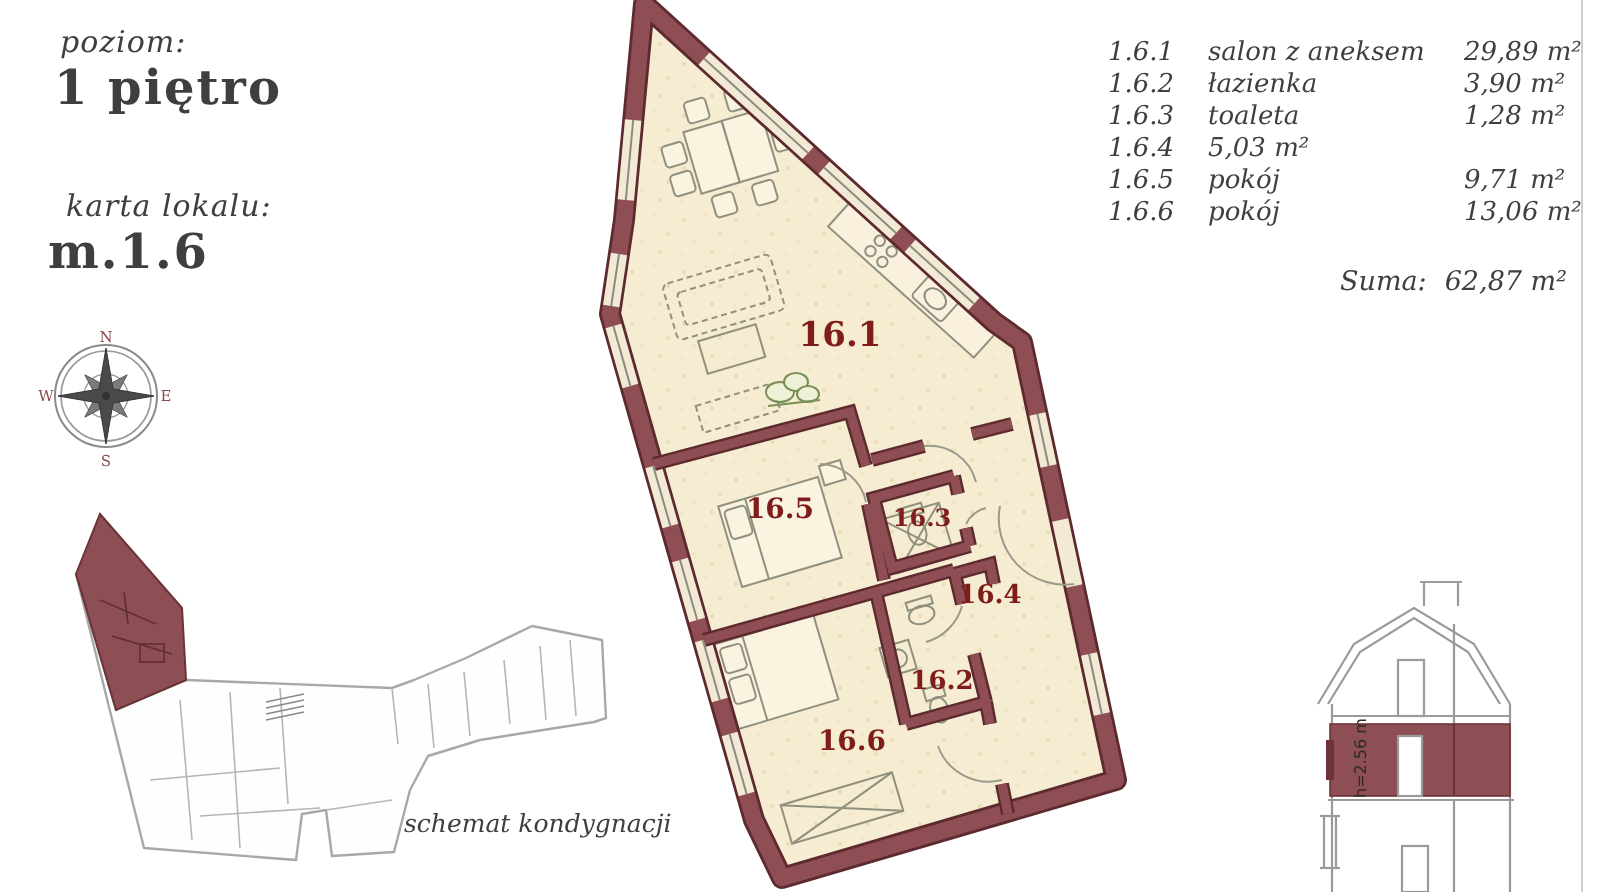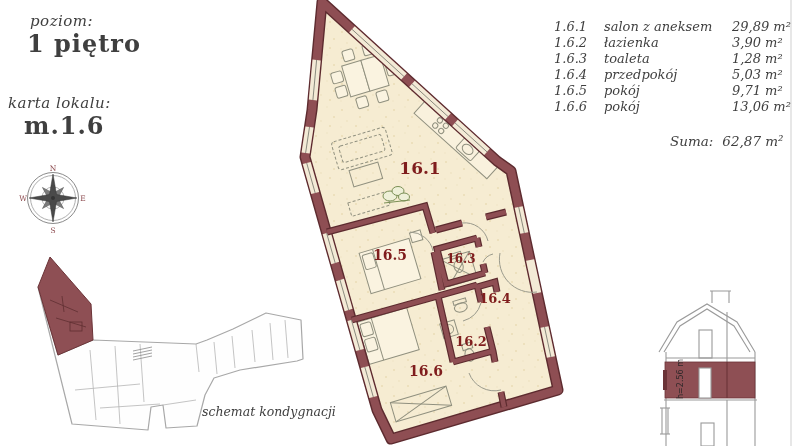--- a/index.html
+++ b/index.html
@@ -259,42 +259,41 @@
       <rect x="701" y="423" width="13" height="23"></rect>
       <line x1="662" y1="408" x2="662" y2="434"></line>
         <line x1="668" y1="408" x2="668" y2="434"></line>
       <line x1="660" y1="408" x2="670" y2="408"></line>
         <line x1="660" y1="434" x2="670" y2="434"></line>
     </g>
   </svg>
 
   <div class="t title-label" style="left:30px;top:12px;">poziom:</div>
   <div class="t title-value" style="left:27px;top:29px;">1 piętro</div>
-  <div class="t title-label" style="left:8px;top:94px;">karta lokalu:</div>
+  <div class="t title-label" style="left:33px;top:94px;">karta lokalu:</div>
   <div class="t title-value" style="left:24px;top:111px;">m.1.6</div>
 
   <div class="legend">
     <div class="legend-row">
       <span class="lg-code">1.6.1</span>
       <span class="lg-name">salon z aneksem</span>
       <span class="lg-area">29,89 m²</span>
     </div>
     <div class="legend-row">
       <span class="lg-code">1.6.2</span>
       <span class="lg-name">łazienka</span>
       <span class="lg-area">3,90 m²</span>
     </div>
     <div class="legend-row">
       <span class="lg-code">1.6.3</span>
       <span class="lg-name">toaleta</span>
       <span class="lg-area">1,28 m²</span>
     </div>
     <div class="legend-row">
       <span class="lg-code">1.6.4</span>
-      <span class="lg-name">przedpokój</span>
       <span class="lg-area">5,03 m²</span>
     </div>
     <div class="legend-row">
       <span class="lg-code">1.6.5</span>
       <span class="lg-name">pokój</span>
       <span class="lg-area">9,71 m²</span>
     </div>
     <div class="legend-row">
       <span class="lg-code">1.6.6</span>
       <span class="lg-name">pokój</span>

